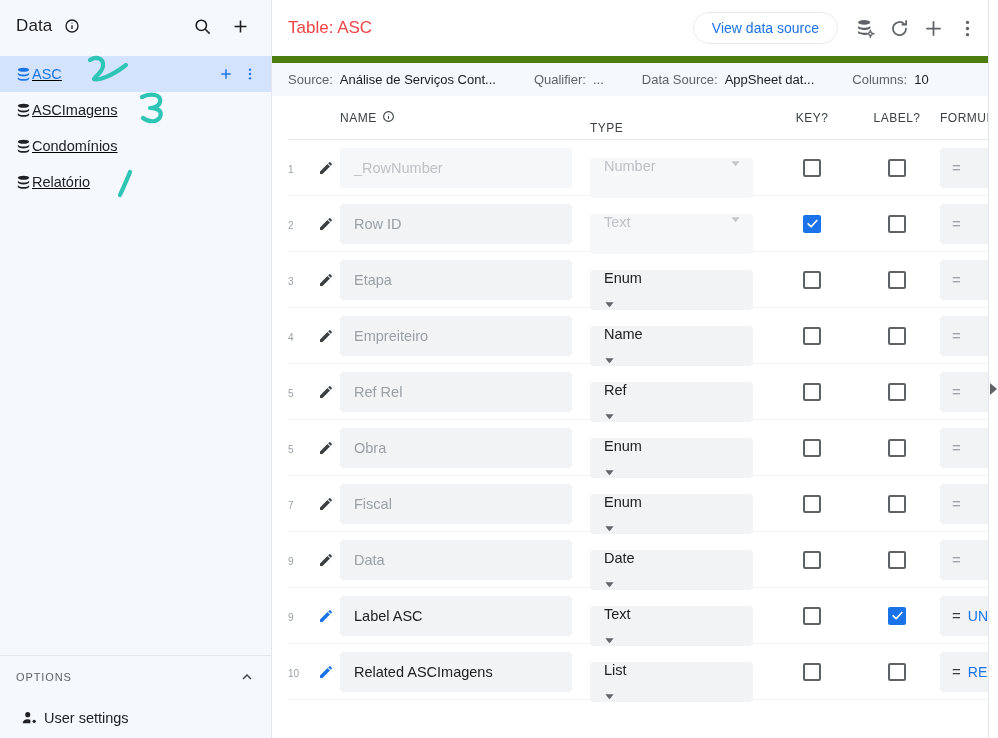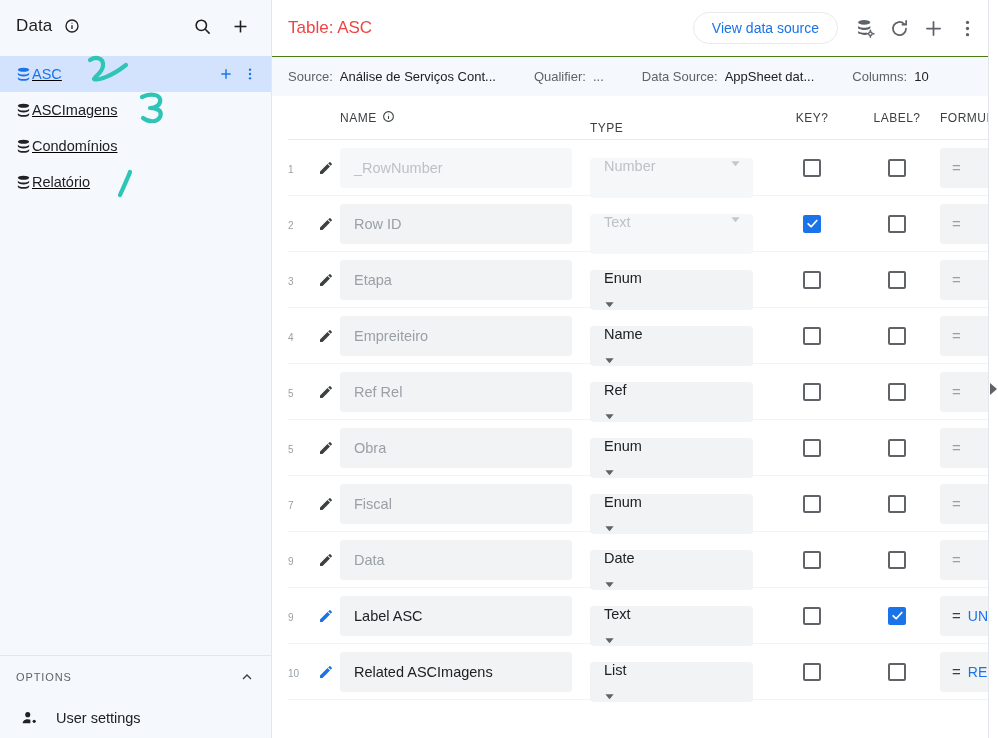--- a/index.html
+++ b/index.html
@@ -56,21 +56,21 @@
     border-top: 1px solid #e3e6ec;
   }
   .options-head {
     height: 42px; display: flex; align-items: center; padding: 0 16px;
   }
   .options-head .olbl {
     font-size: 11px; letter-spacing: .9px; color: #5f6368; font-weight: 500;
   }
   .options-head .chev { margin-left: auto; display: flex; cursor: pointer; color: #3c4043; }
   .opt-item {
-    height: 40px; display: flex; align-items: center; gap: 16px;
+    height: 40px; display: flex; align-items: center; gap: 4px;
     padding: 0 16px 0 20px; cursor: pointer;
   }
   .opt-item .oic { width: 20px; height: 20px; display: flex; align-items: center; justify-content: center; }
   .opt-item .otx { font-size: 14.5px; color: #202124; }
 
   
   .ink { position: absolute; pointer-events: none; }
 
   
   #main { flex: 1; height: 738px; background: #fff; position: relative; overflow: hidden; }
@@ -87,21 +87,21 @@
     font-size: 14px; color: #1a73e8; background: #fff; cursor: pointer;
     margin-right: 10px;
   }
   .m-ic {
     width: 34px; height: 34px; display: flex; align-items: center; justify-content: center;
     color: #5f6368; cursor: pointer; border-radius: 50%;
   }
 
   .meta-bar {
     height: 40px; background: #f5f8fd; display: flex; align-items: center;
-    padding: 0 16px; gap: 6px; border-top: 1px solid #4d7c0f;
+    padding: 0 16px; gap: 6px; border-top: 7px solid #4d7c0f;
   }
   .meta-grp { display: flex; align-items: center; gap: 7px; }
   .meta-k { font-size: 13px; color: #5f6368; white-space: nowrap; }
   .meta-v { font-size: 13px; color: #202124; white-space: nowrap; max-width: 168px; overflow: hidden; text-overflow: ellipsis; }
   .meta-gap { width: 26px; }
 
   
   .tbl-wrap { padding-left: 16px; background: #fff; }
   .thead {
     height: 44px; display: flex; align-items: center;

